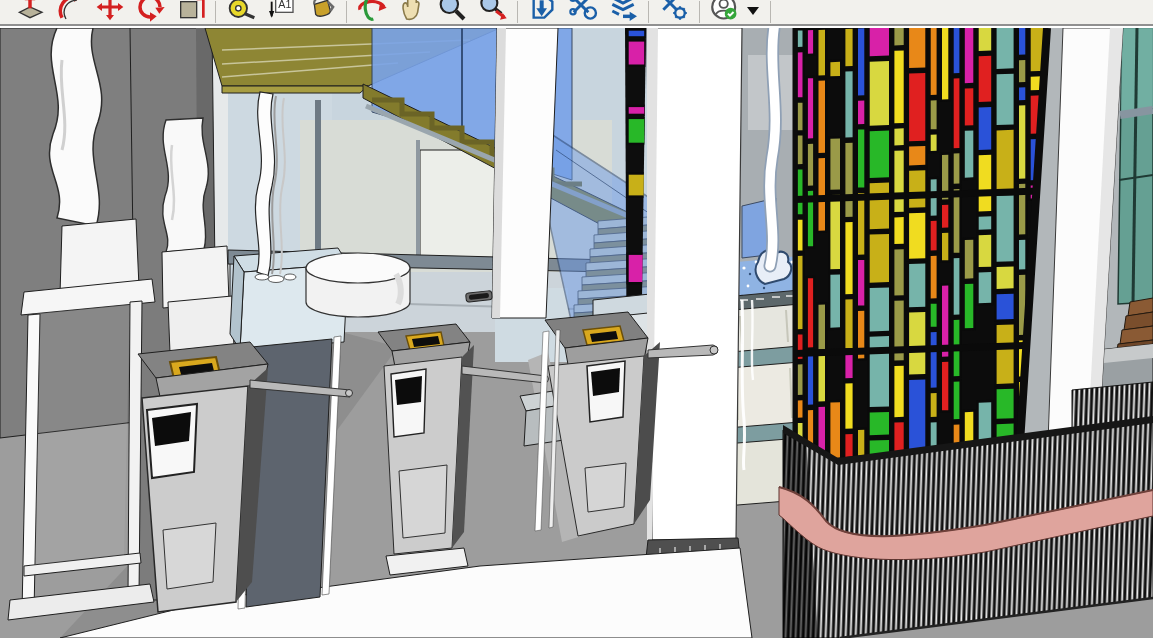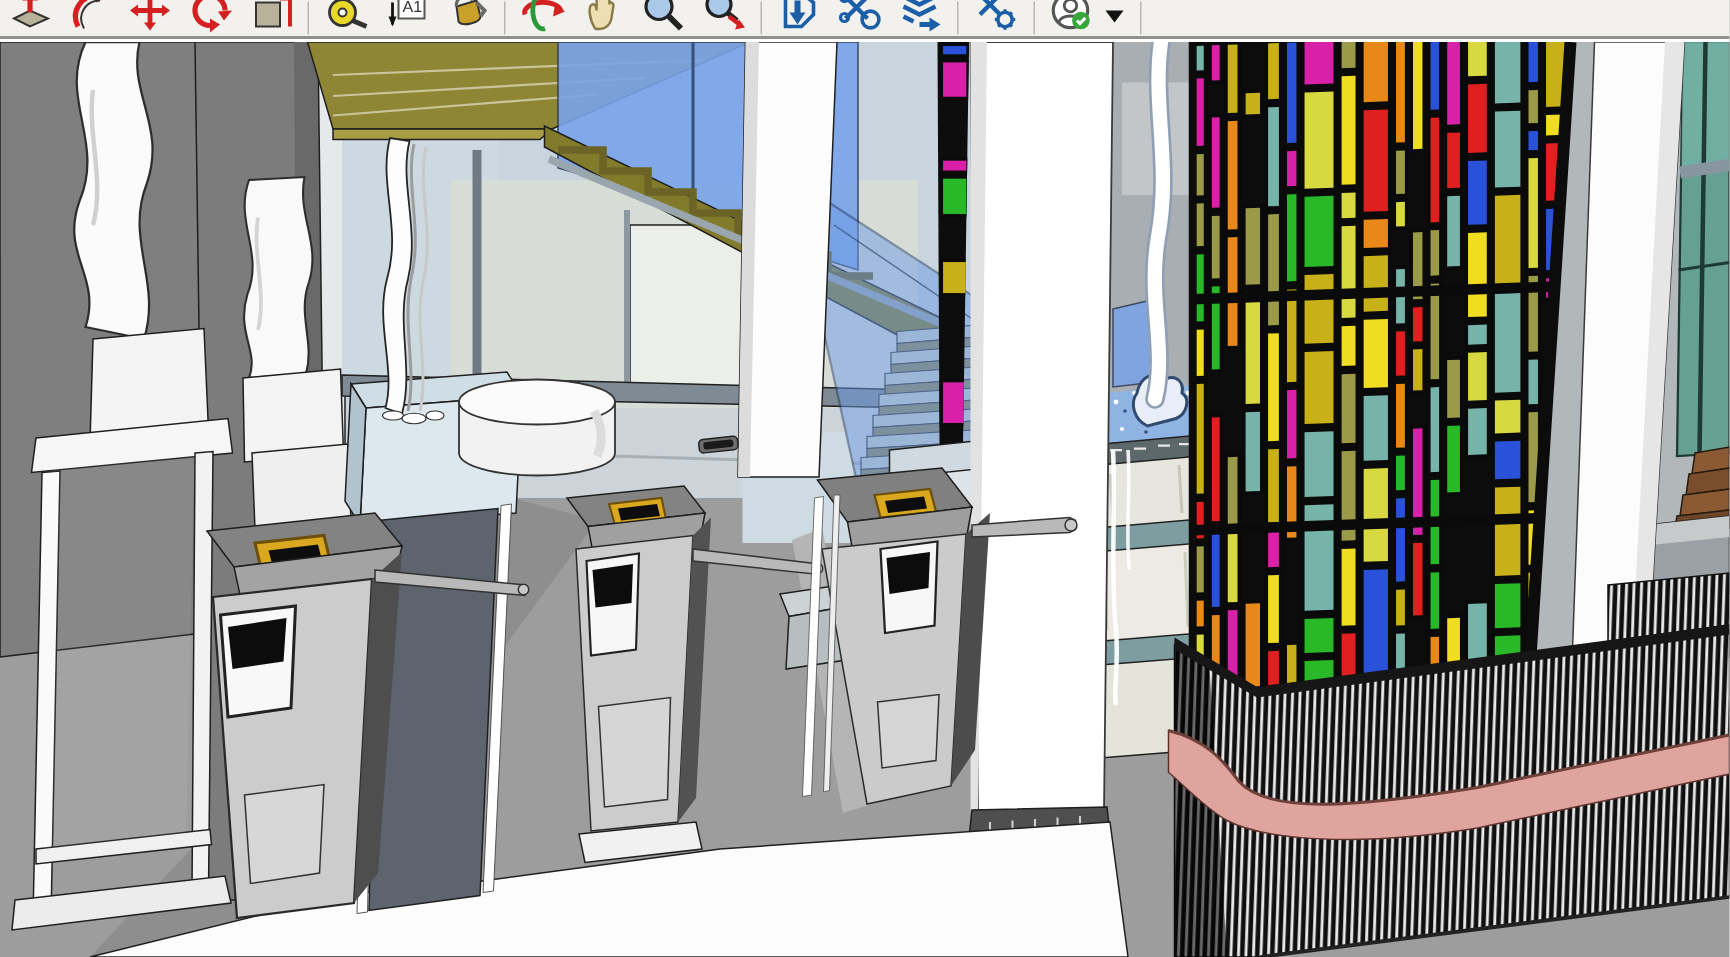--- a/index.html
+++ b/index.html
@@ -1,20 +1,20 @@
 <!DOCTYPE html>
 <html><head>
 <meta charset="utf-8">
 <style>
   html,body{margin:0;padding:0;}
   body{width:1153px;height:638px;overflow:hidden;position:relative;background:#fff;
        font-family:"Liberation Sans",sans-serif;}
   #toolbar{position:absolute;left:0;top:0;width:1153px;height:26px;background:#f2f1ed;
            border-bottom:2px solid #909090;display:flex;align-items:flex-end;box-sizing:border-box;
-           padding-left:0;overflow:hidden;}
+           padding-left:10px;overflow:hidden;}
   .tbtn{width:36px;height:26px;border:none;background:transparent;padding:0;margin:0 2px;
         display:flex;justify-content:center;overflow:hidden;cursor:pointer;}
   .tbtn svg{width:32px;height:32px;margin-top:-7px;flex:none;}
   .sep{width:1px;height:22px;background:#b9b7b2;margin:0 5px 1px 5px;flex:none;}
   .caret{width:0;height:0;border-left:6px solid transparent;border-right:6px solid transparent;
          border-top:8px solid #111;margin:0 6px 9px 2px;flex:none;}
   #viewport{position:absolute;left:0;top:28px;width:1153px;height:610px;display:block;}
   .edge{stroke:#1f1f1f;stroke-width:1;}
   text{user-select:none;}
 </style>

